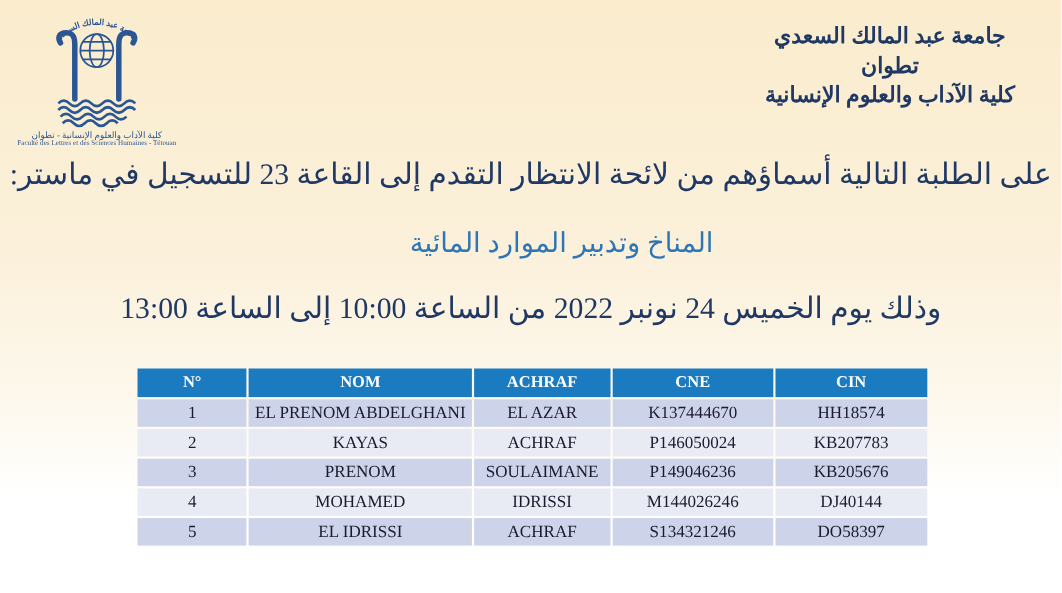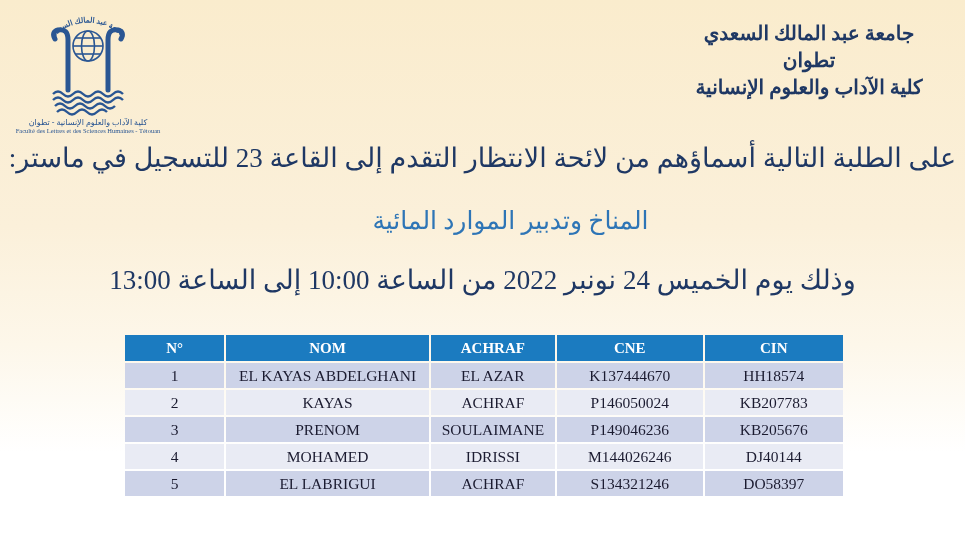--- a/index.html
+++ b/index.html
@@ -111,21 +111,21 @@
           <th>N°</th>
           <th>NOM</th>
           <th>ACHRAF</th>
           <th>CNE</th>
           <th>CIN</th>
         </tr>
     </thead>
     <tbody id="table-body">
         <tr>
           <td>1</td>
-          <td>EL KAYAS ABDELGHANI</td>
+          <td>EL PRENOM ABDELGHANI</td>
           <td>EL AZAR</td>
           <td>K137444670</td>
           <td>HH18574</td>
         </tr>
         <tr>
           <td>2</td>
           <td>KAYAS</td>
           <td>ACHRAF</td>
           <td>P146050024</td>
           <td>KB207783</td>
@@ -139,21 +139,21 @@
         </tr>
         <tr>
           <td>4</td>
           <td>MOHAMED</td>
           <td>IDRISSI</td>
           <td>M144026246</td>
           <td>DJ40144</td>
         </tr>
         <tr>
           <td>5</td>
-          <td>EL LABRIGUI</td>
+          <td>EL IDRISSI</td>
           <td>ACHRAF</td>
           <td>S134321246</td>
           <td>DO58397</td>
         </tr>
       </tbody>
   </table>
 
 </div>
 
 </body></html>

